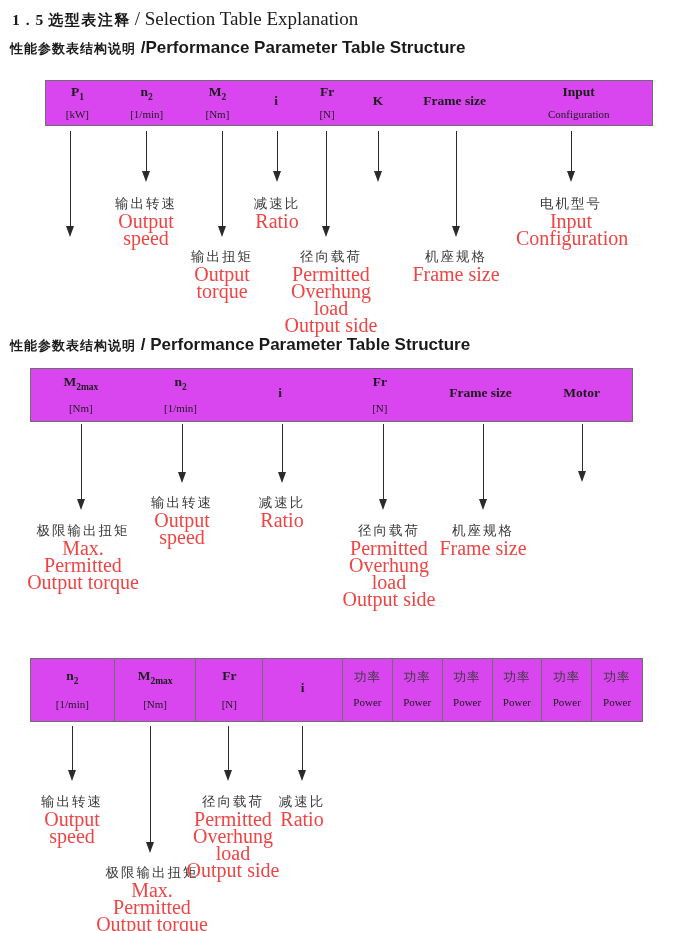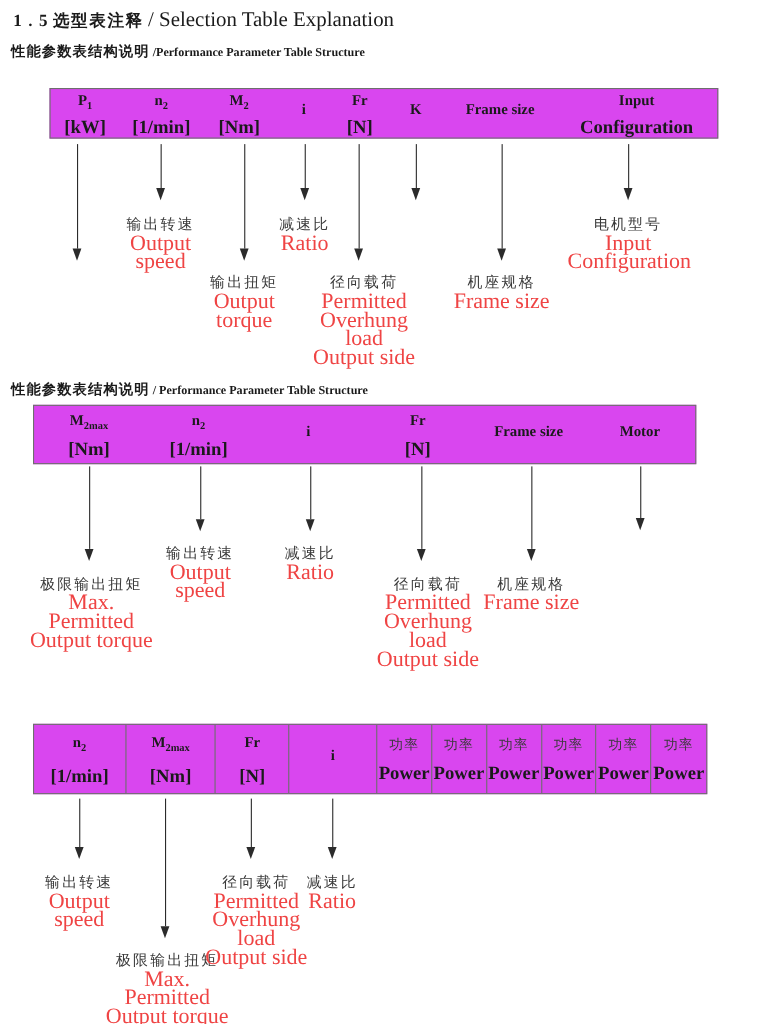--- a/index.html
+++ b/index.html
@@ -6,30 +6,30 @@
   .page { position:relative; width:695px; height:931px; background:#ffffff;
           font-family:"Liberation Serif", serif; color:#1a1a1a; overflow:hidden; }
 
   .doc-title { position:absolute; left:12px; top:8px; white-space:nowrap; }
   .tnum { font-weight:bold; font-size:15.5px; letter-spacing:1px; }
   .tzh  { font-family:"Liberation Sans", sans-serif; font-weight:bold; font-size:15px; letter-spacing:1.5px; }
   .ten  { font-size:19px; }
 
   .sec-heading { position:absolute; left:10px; font-weight:bold; white-space:nowrap; }
   .hzh { font-family:"Liberation Sans", sans-serif; font-size:13px; letter-spacing:1px; }
-  .hen { font-family:Liberation Serif, serif; font-size:11px; }
+  .hen { font-family:Liberation Sans, sans-serif; font-size:17px; }
 
   .ptable { position:absolute; display:flex; background:#d946ef;
             border:1px solid #6e6e6e; box-sizing:border-box; }
   .cell { display:flex; flex-direction:column; justify-content:space-evenly;
           align-items:center; box-sizing:border-box; text-align:center; }
   .cell > div:empty { display:none; }
   .sym  { font-weight:bold; font-size:13.5px; line-height:15px; }
   .sym sub { font-size:9.5px; }
-  .unit { font-weight:bold; font-size:17px; line-height:15px; }
+  .unit { font-weight:normal; font-size:11px; line-height:15px; }
   .zh-cell { font-family:"Liberation Sans", sans-serif; font-size:12.5px;
              color:#3a3a3a; letter-spacing:1px; line-height:14px; font-weight:normal; }
   .t3 .cell + .cell { border-left:1px solid #6e6e6e; }
 
   .arrow { position:absolute; width:0; border-left:1px solid #2b2b2b; }
   .arrow::after { content:""; position:absolute; left:-5px; bottom:-11px; width:0; height:0;
                   border-left:4.5px solid transparent; border-right:4.5px solid transparent;
                   border-top:11px solid #2b2b2b; }
 
   .callout { position:absolute; text-align:center; }
@@ -119,21 +119,21 @@
   <div class="callout" style="left:406px; top:248px; width:100px">
     <div class="zh">机座规格</div>
     <div class="en">Frame size</div>
   </div>
   <div class="callout" style="left:516px; top:195px; width:110px">
     <div class="zh">电机型号</div>
     <div class="en">Input</div>
     <div class="en">Configuration</div>
   </div>
 
-  <div class="sec-heading" style="top:345px">
+  <div class="sec-heading" style="top:335px">
     <span class="hzh">性能参数表结构说明</span><span class="hen"> / Performance Parameter Table Structure</span>
   </div>
 
   <div class="ptable t2" style="left:30px; top:368px; width:603px; height:54px">
     <div class="cell" style="width:100px">
       <div class="sym"><span>M</span><sub>2max</sub></div>
       <div class="unit">[Nm]</div>
     </div>
     <div class="cell" style="width:100px">
       <div class="sym"><span>n</span><sub>2</sub></div>

